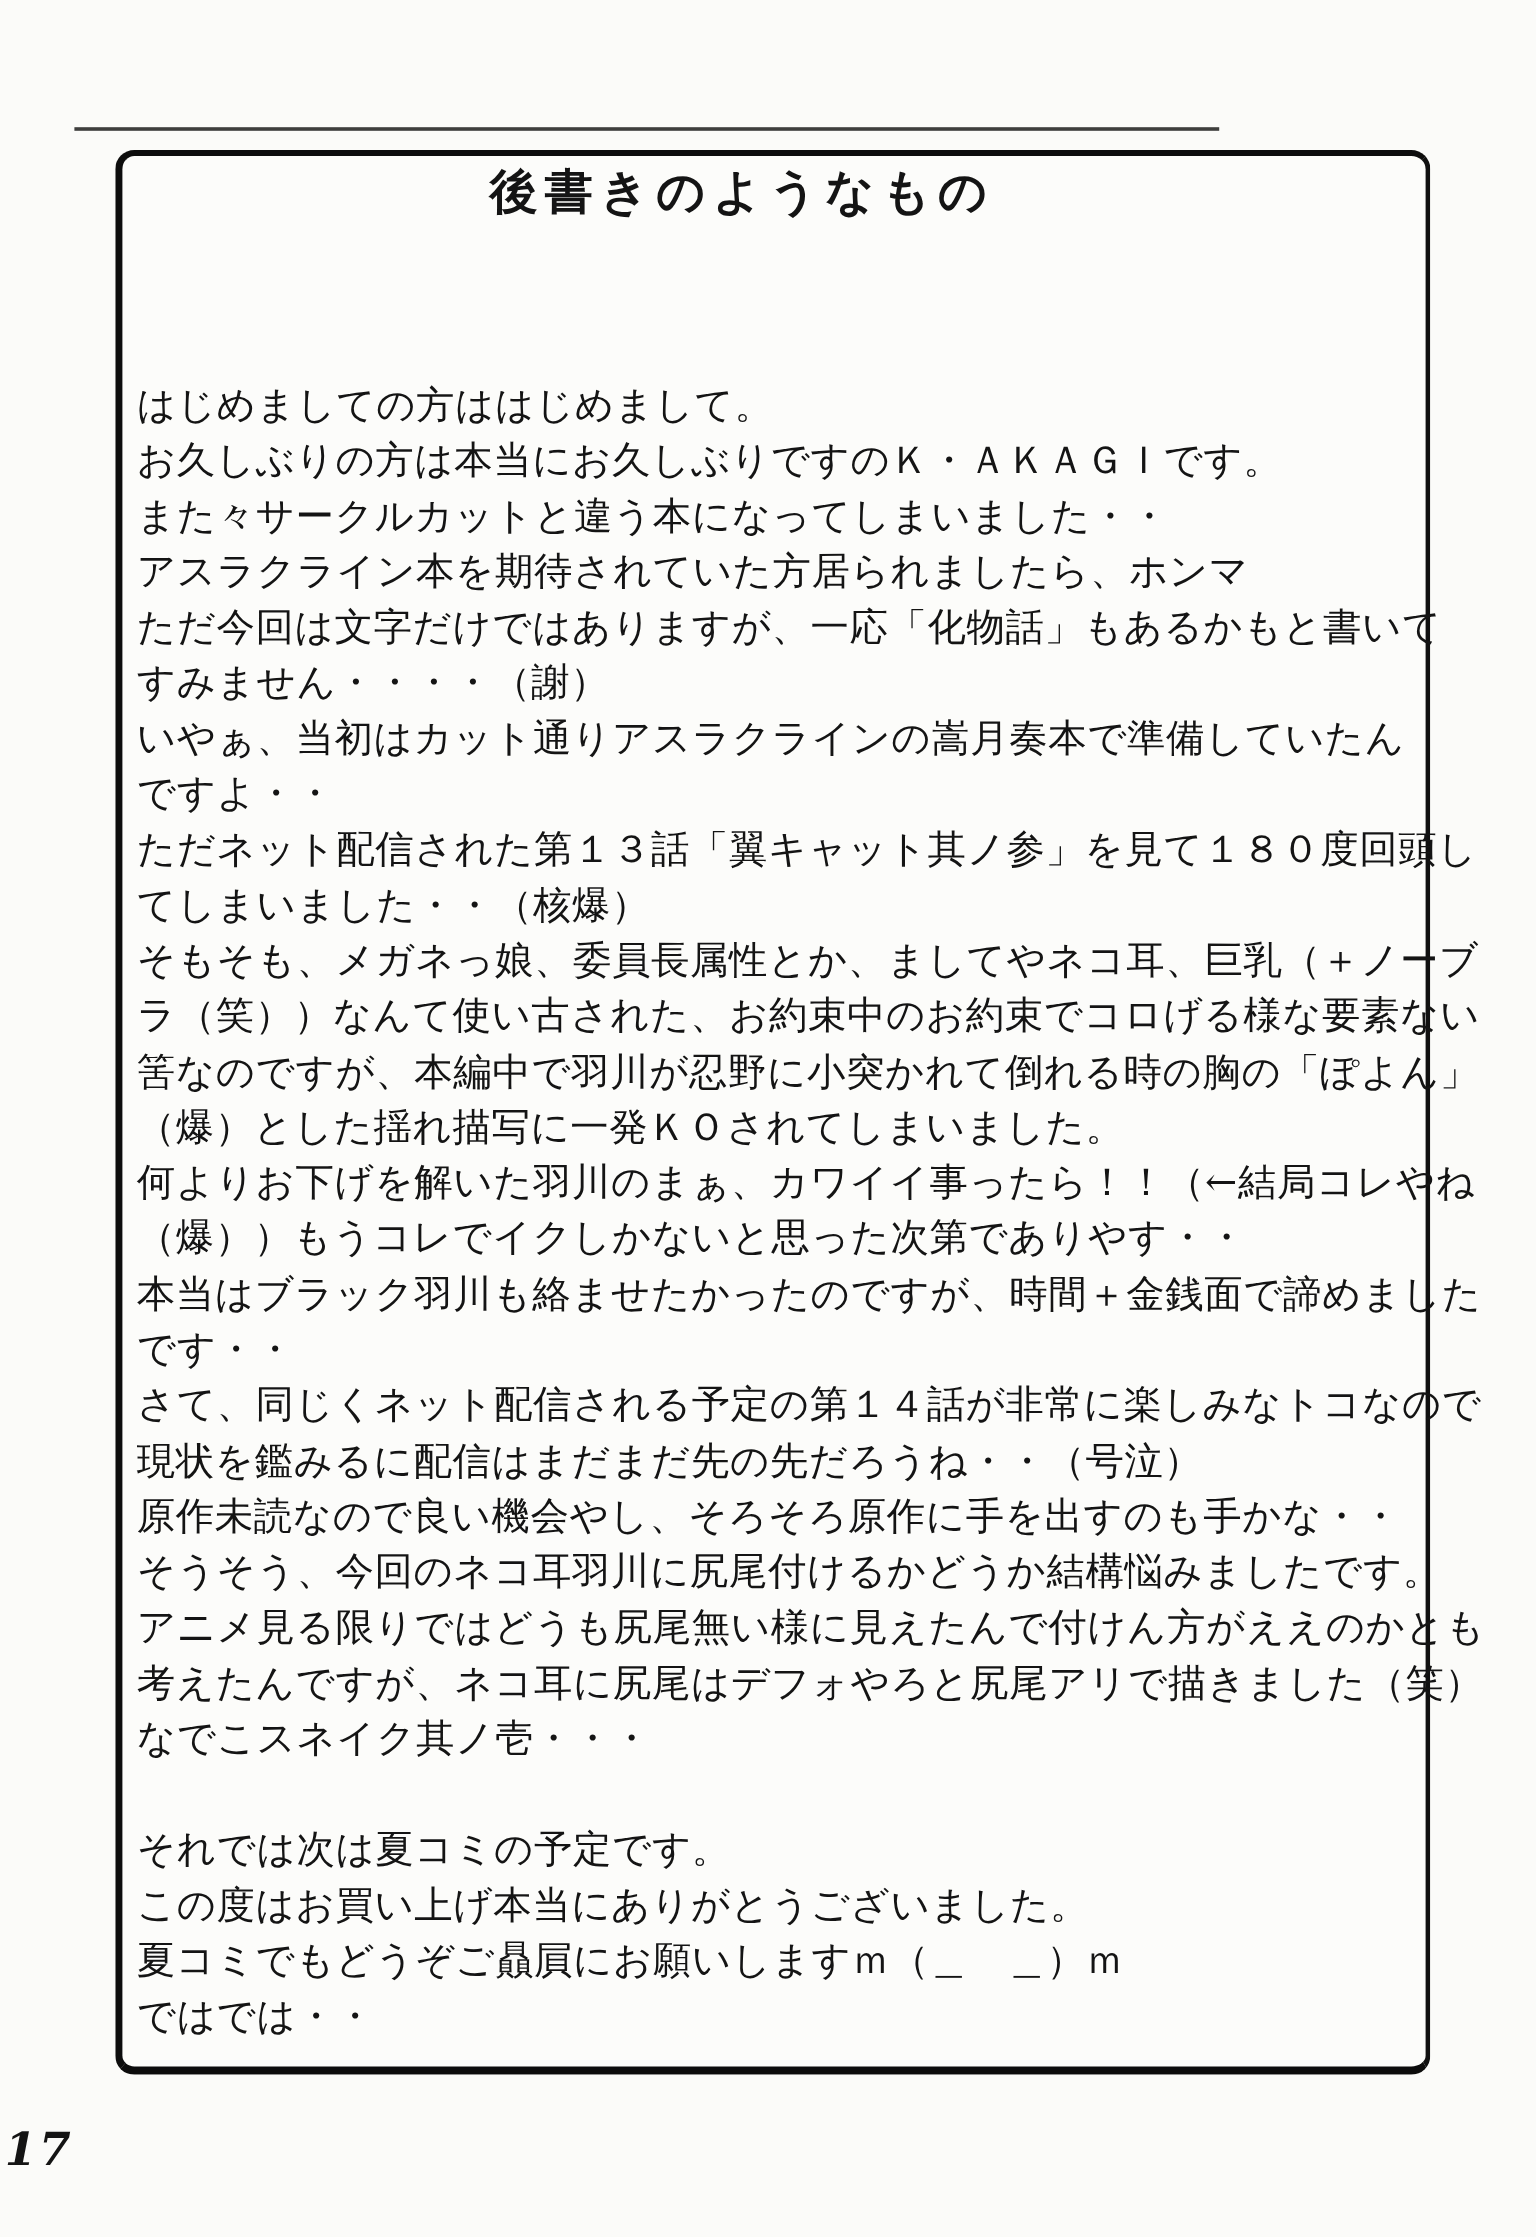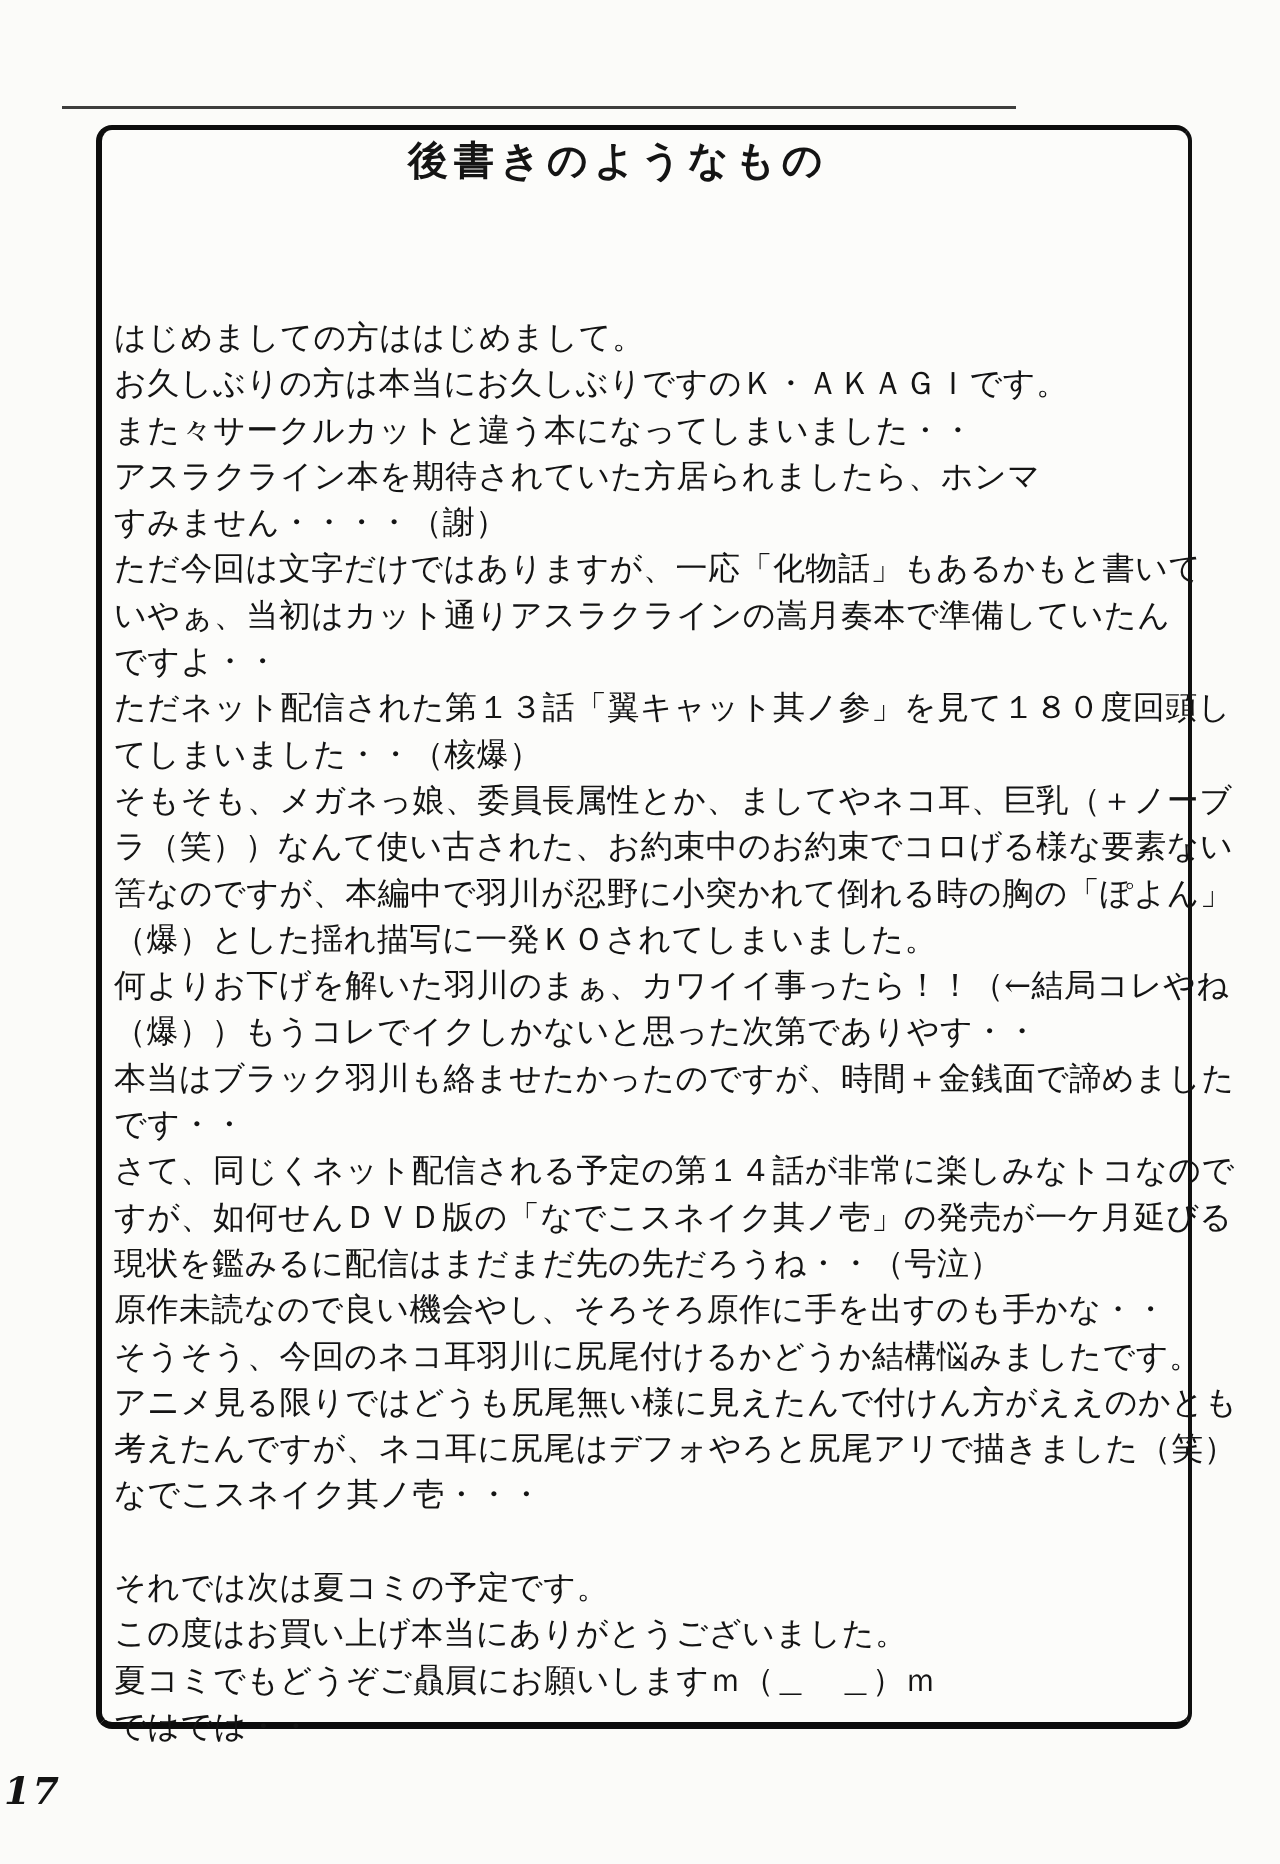--- a/index.html
+++ b/index.html
@@ -85,36 +85,35 @@
   <div class="artifact-line"></div>
 
   <div class="afterword-box">
     <div class="box-title">後書きのようなもの</div>
 
     <div class="box-content">
       <div class="line">はじめましての方ははじめまして。</div>
       <div class="line">お久しぶりの方は本当にお久しぶりですのＫ・ＡＫＡＧＩです。</div>
       <div class="line">また々サークルカットと違う本になってしまいました・・</div>
       <div class="line">アスラクライン本を期待されていた方居られましたら、ホンマ</div>
+      <div class="line">ただ今回は文字だけではありますが、一応「化物話」もあるかもと書いて</div>
       <div class="line">すみません・・・・（謝）</div>
-      <div class="line">ただ今回は文字だけではありますが、一応「化物話」もあるかもと書いて</div>
       <div class="line">いやぁ、当初はカット通りアスラクラインの嵩月奏本で準備していたん</div>
       <div class="line">ですよ・・</div>
       <div class="line">ただネット配信された第１３話「翼キャット其ノ参」を見て１８０度回頭し</div>
       <div class="line">てしまいました・・（核爆）</div>
       <div class="line">そもそも、メガネっ娘、委員長属性とか、ましてやネコ耳、巨乳（＋ノーブ</div>
       <div class="line">ラ（笑））なんて使い古された、お約束中のお約束でコロげる様な要素ない</div>
       <div class="line">筈なのですが、本編中で羽川が忍野に小突かれて倒れる時の胸の「ぽよん」</div>
       <div class="line">（爆）とした揺れ描写に一発ＫＯされてしまいました。</div>
       <div class="line">何よりお下げを解いた羽川のまぁ、カワイイ事ったら！！（←結局コレやね</div>
       <div class="line">（爆））もうコレでイクしかないと思った次第でありやす・・</div>
       <div class="line">本当はブラック羽川も絡ませたかったのですが、時間＋金銭面で諦めました</div>
       <div class="line">です・・</div>
       <div class="line">さて、同じくネット配信される予定の第１４話が非常に楽しみなトコなので</div>
-      <div class="line">すが、如何せんＤＶＤ版の「なでこスネイク其ノ壱」の発売が一ケ月延びる</div>
       <div class="line">現状を鑑みるに配信はまだまだ先の先だろうね・・（号泣）</div>
       <div class="line">原作未読なので良い機会やし、そろそろ原作に手を出すのも手かな・・</div>
       <div class="line">そうそう、今回のネコ耳羽川に尻尾付けるかどうか結構悩みましたです。</div>
       <div class="line">アニメ見る限りではどうも尻尾無い様に見えたんで付けん方がええのかとも</div>
       <div class="line">考えたんですが、ネコ耳に尻尾はデフォやろと尻尾アリで描きました（笑）</div>
       <div class="line">なでこスネイク其ノ壱・・・</div>
       <div class="line"></div>
       <div class="line">それでは次は夏コミの予定です。</div>
       <div class="line">この度はお買い上げ本当にありがとうございました。</div>
       <div class="line">夏コミでもどうぞご贔屓にお願いしますｍ（＿　＿）ｍ</div>

